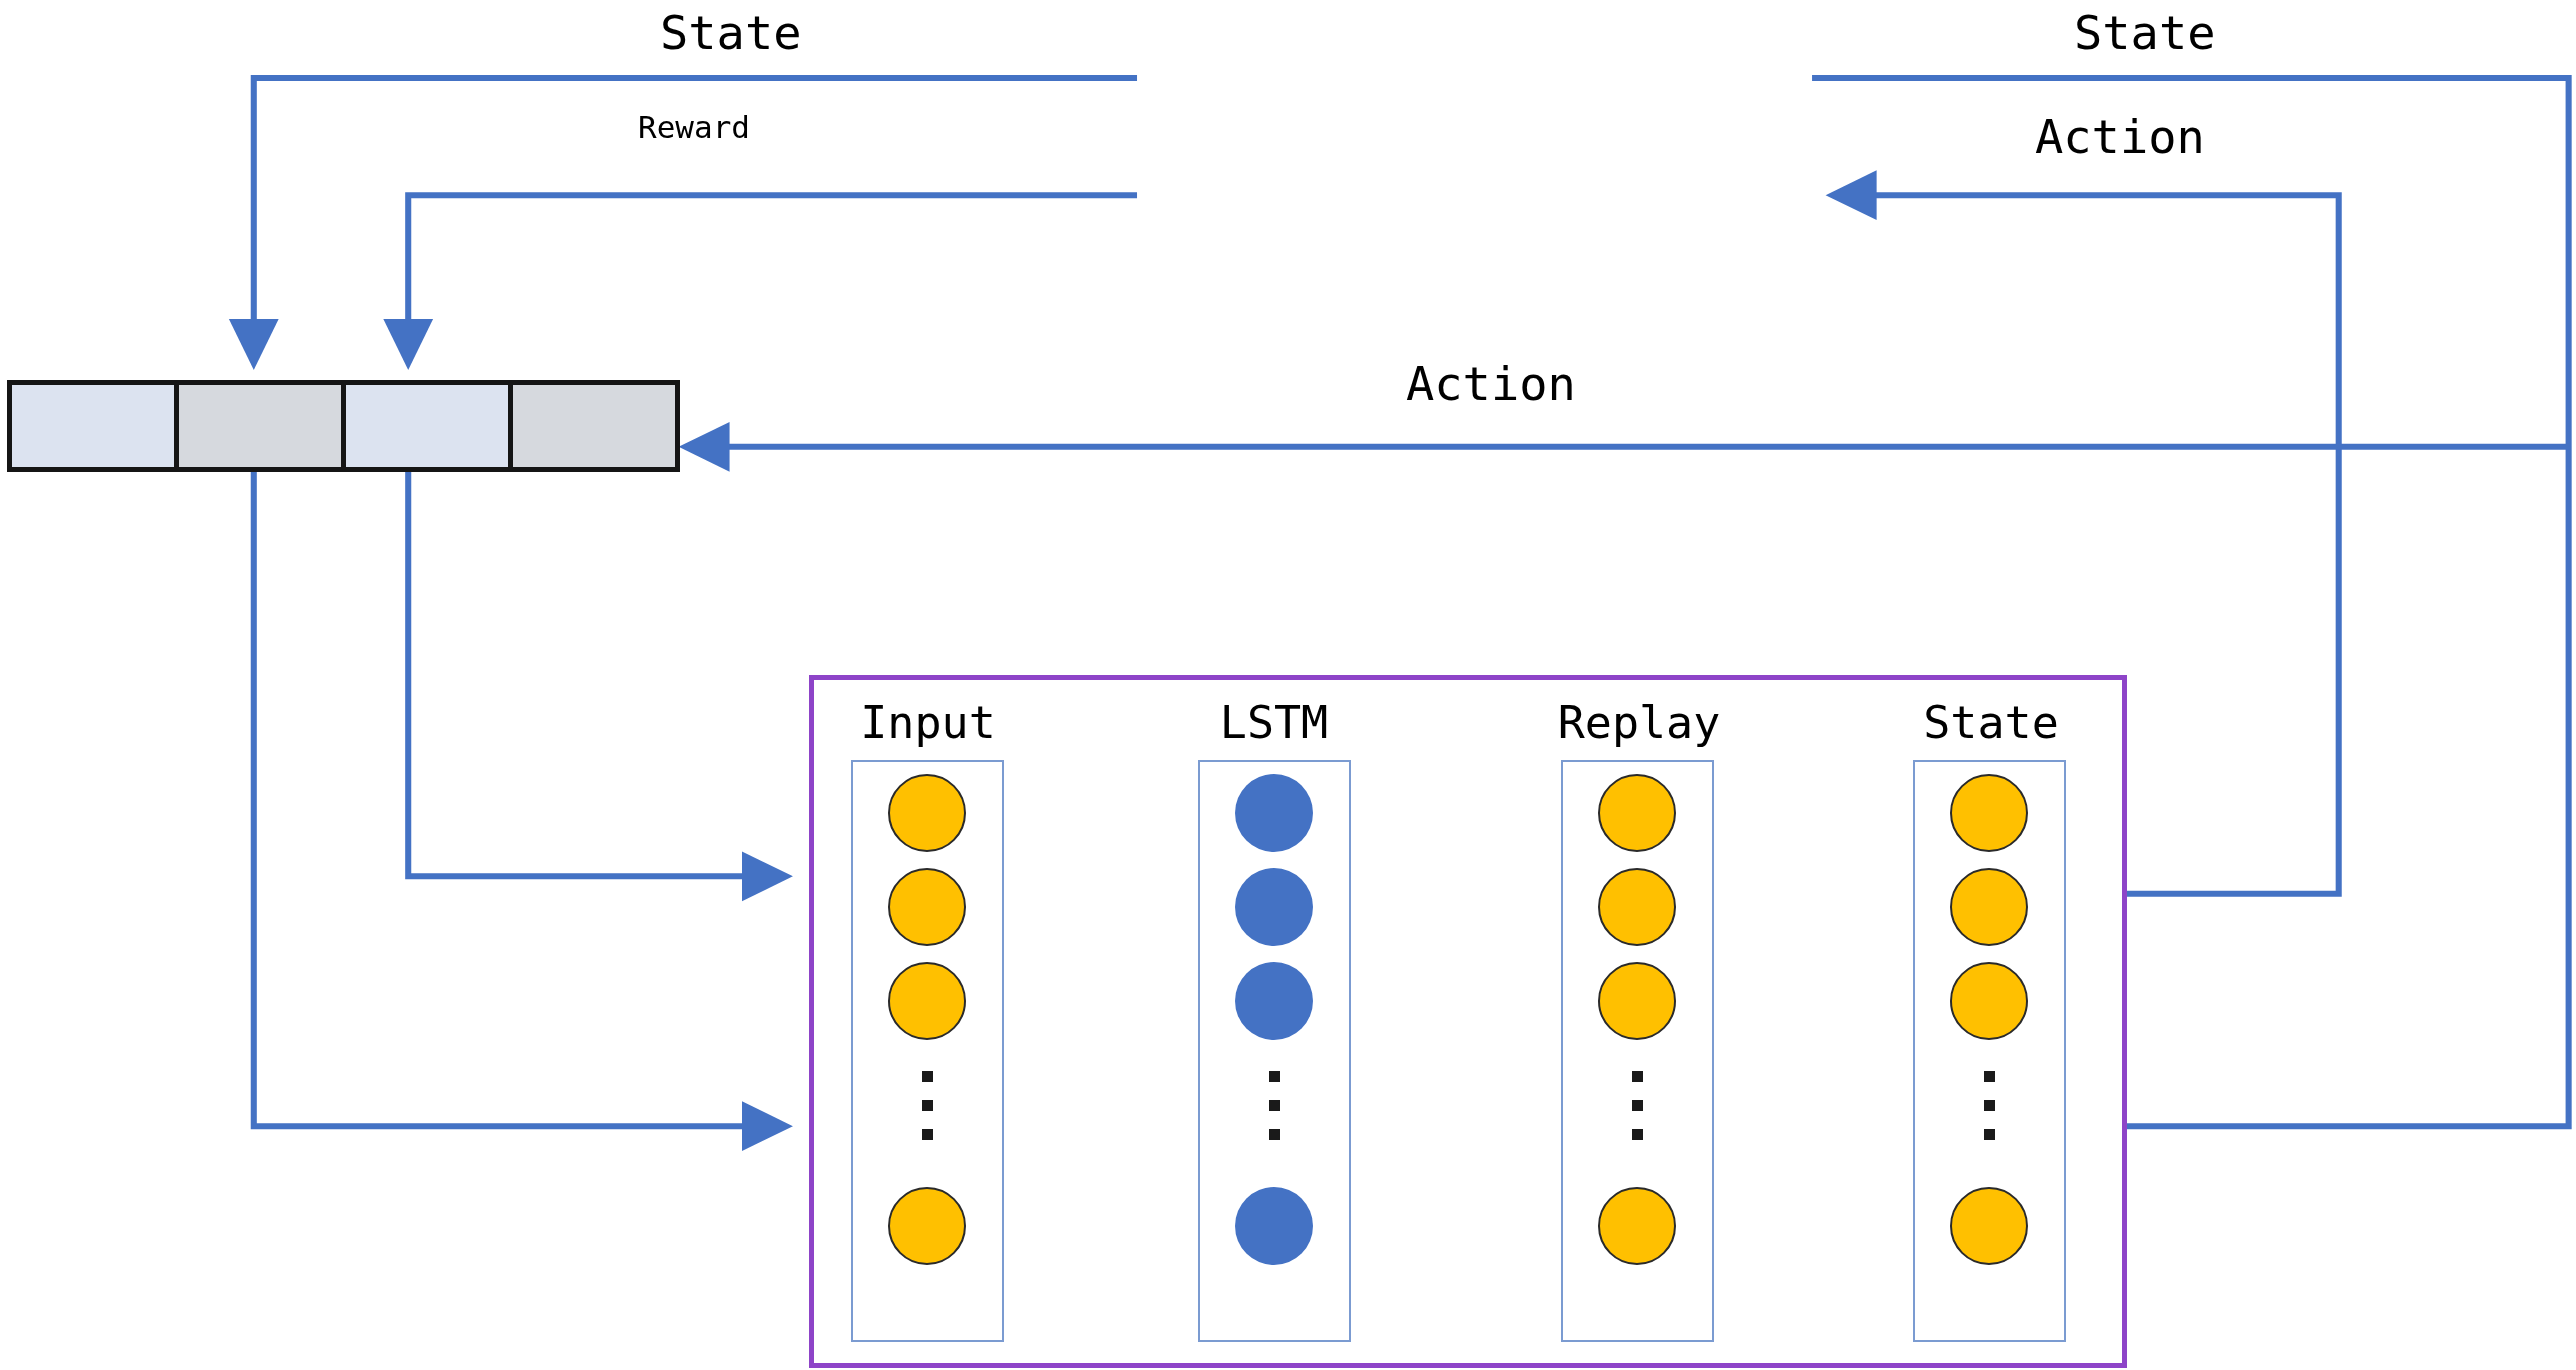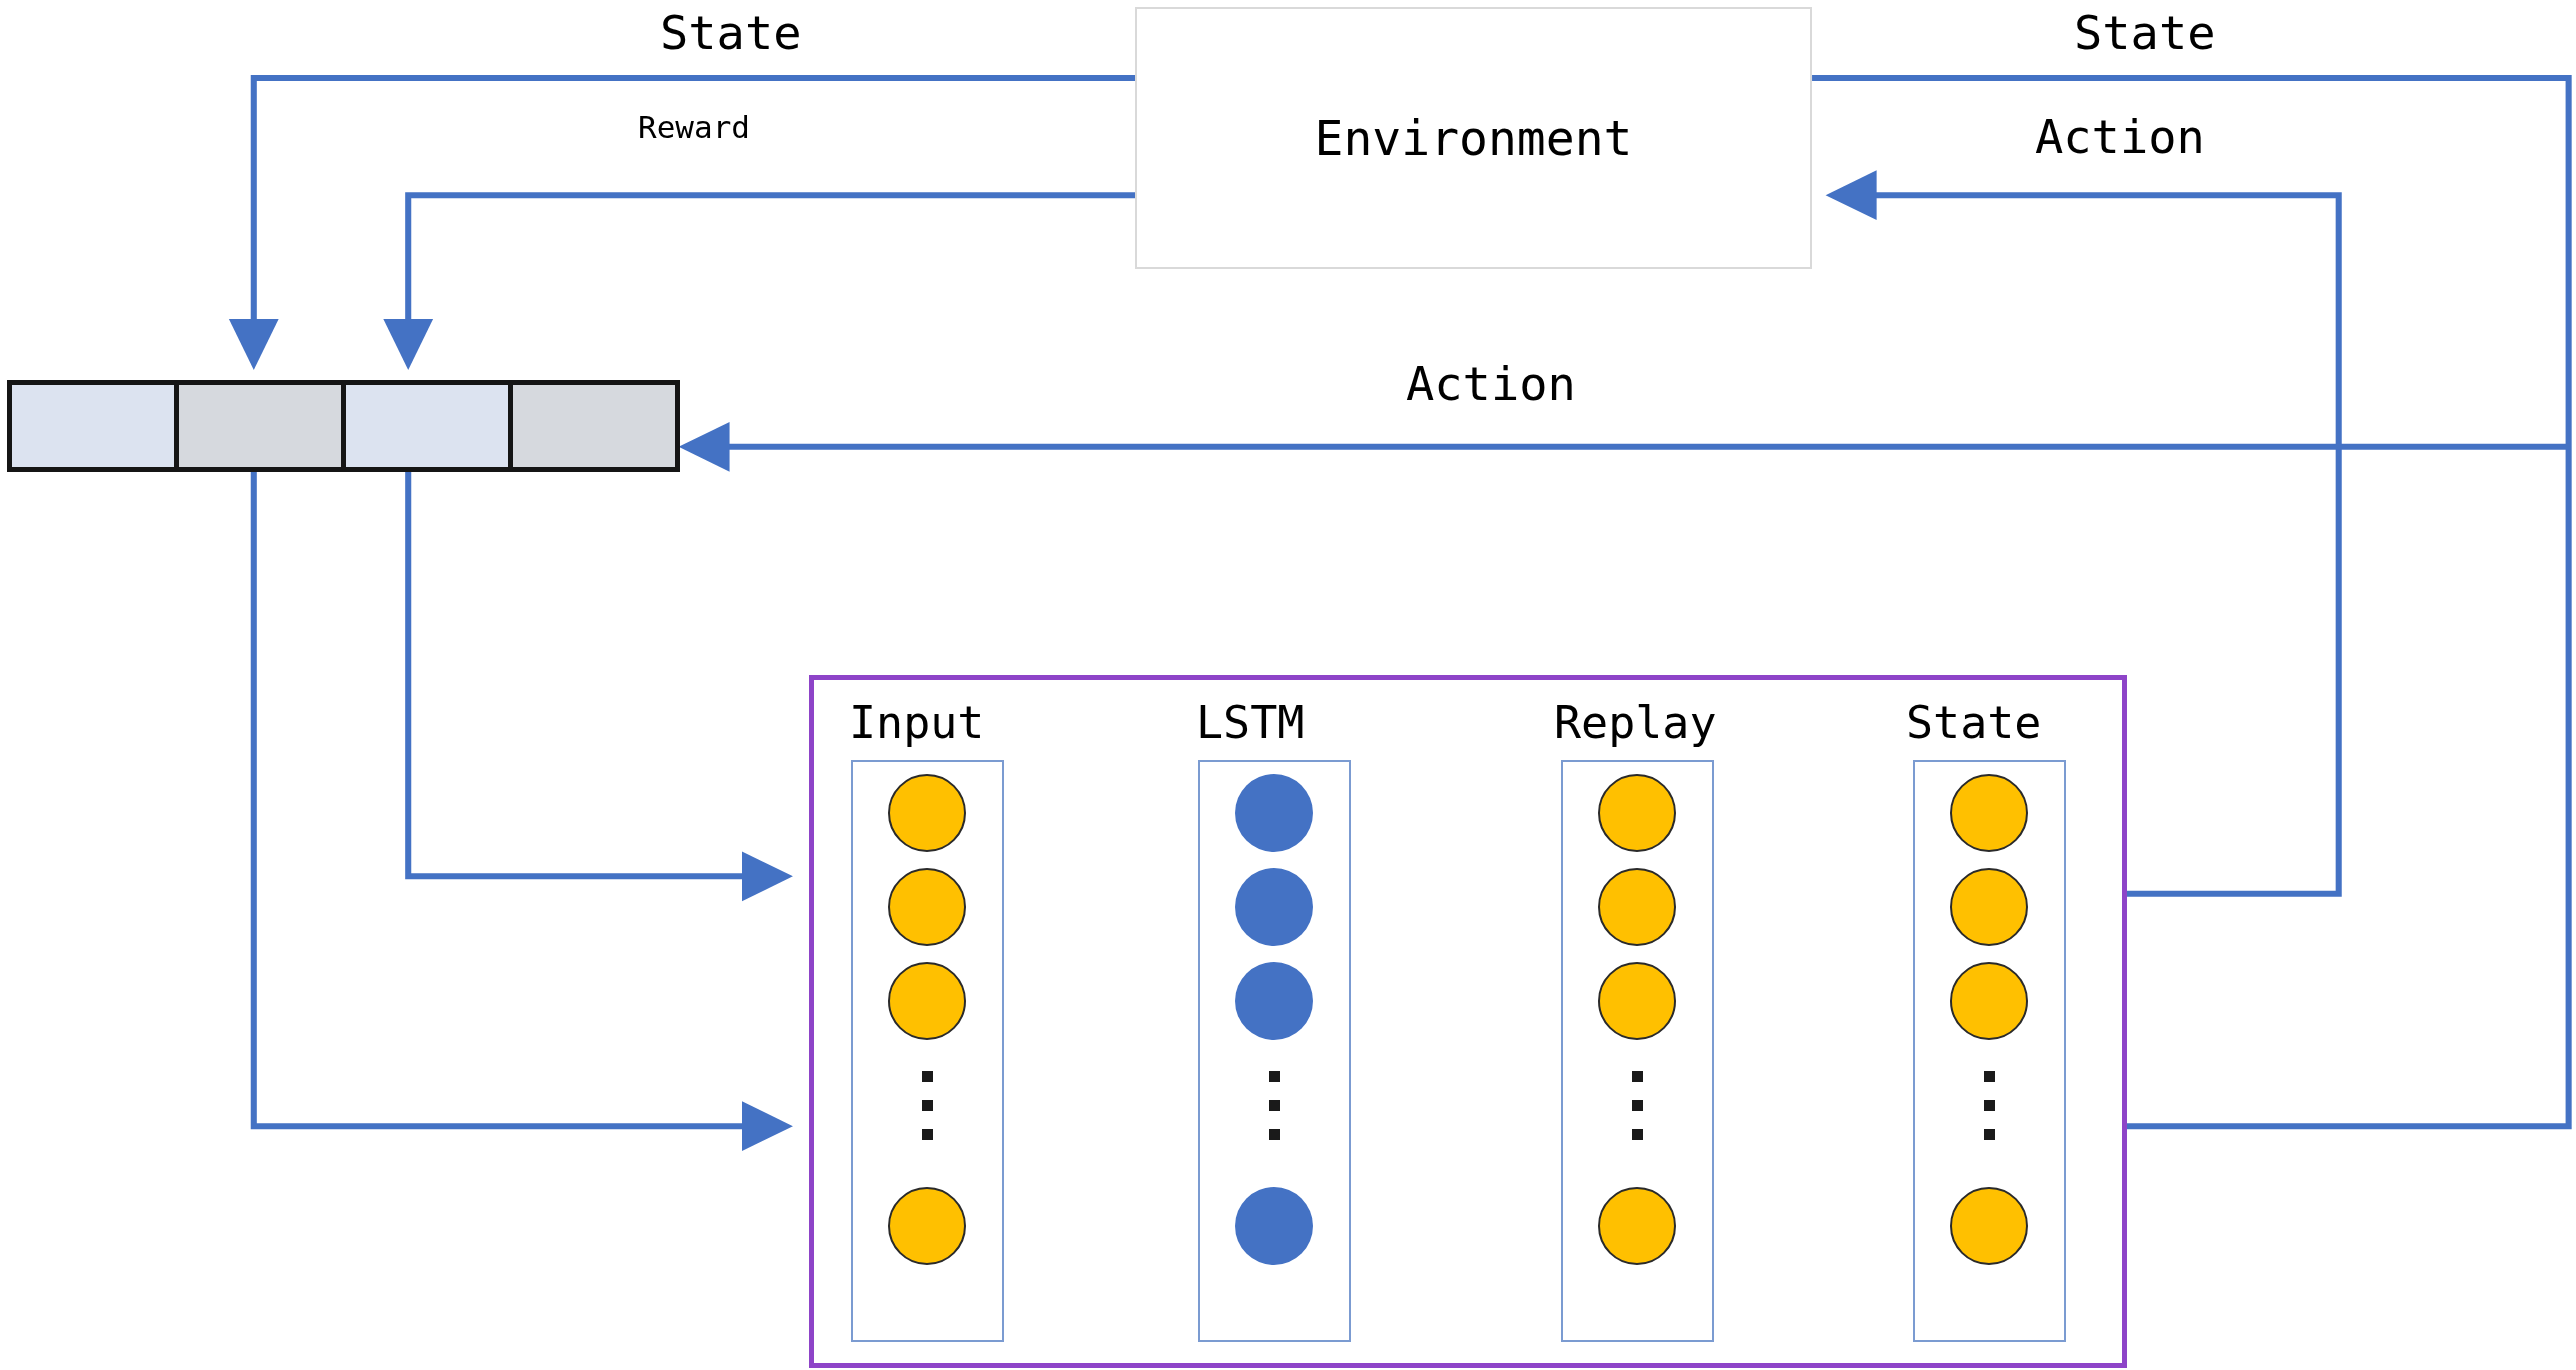--- a/index.html
+++ b/index.html
@@ -6,21 +6,21 @@
   body{font-family:"DejaVu Sans Mono","Liberation Mono",monospace;}
   #root{position:relative;width:2576px;height:1370px;background:#ffffff;overflow:hidden;}
   .lbl{position:absolute;color:#000000;font-family:"DejaVu Sans Mono","Liberation Mono",monospace;white-space:nowrap;}
   .envbox{position:absolute;border:2.6px solid #d9d9d9;background:#ffffff;box-sizing:border-box;}
   .envtxt{position:absolute;width:100%;text-align:center;top:50%;transform:translateY(-50%);font-size:48px;color:#000;}
   .rb{position:absolute;box-sizing:border-box;border:5.2px solid #151515;background:#ffffff;display:flex;}
   .rbcell{flex:1 1 0;box-sizing:border-box;border-right:5.2px solid #151515;}
   .rbcell:last-child{border-right:none;}
   .nnbox{position:absolute;box-sizing:border-box;border:5.2px solid #8e44c8;background:#ffffff;}
   .colbox{position:absolute;box-sizing:border-box;border:2.6px solid #7b9bd1;background:#ffffff;}
-  .collabel{position:absolute;font-size:45px;color:#000;}
+  .collabel{position:absolute;font-size:45px;color:#000;text-align:center;}
   .node{position:absolute;border-radius:50%;box-sizing:border-box;}
   .node.y{background:#FFC000;border:2.6px solid #2a2a2a;}
   .node.b{background:#4472C4;border:none;}
   .vdots{position:absolute;display:flex;flex-direction:column;align-items:center;justify-content:space-between;}
   .vdots i{display:block;width:11.3px;height:11.3px;background:#1a1a1a;}
   svg.overlay{position:absolute;left:0;top:0;width:2576px;height:1370px;pointer-events:none;}
 </style>
 </head>
 <body>
 
@@ -84,23 +84,20 @@
     <g stroke="#1a1a1a" stroke-width="3.2" fill="none">
       <path d="M1983,940  L2112,1110"></path>
       <path d="M1983,1060 L2112,1110"></path>
       <path d="M1983,1110 L2112,1110"></path>
       <path d="M1983,1220 L2112,1110"></path>
       <path d="M1983,1345 L2112,1110"></path>
       <ellipse cx="2112" cy="1110" rx="16" ry="28" fill="#111111" stroke="none"></ellipse>
     </g>
   </svg>
 
-  <div class="envbox" style="left:1135px;top:7px;width:677px;height:262px;">
-    <div class="envtxt">Environment</div>
-  </div>
 
   <div class="lbl" style="left:660px;top:5.2px;font-size:47px;">State</div>
   <div class="lbl" style="left:638px;top:109px;font-size:31px;">Reward</div>
   <div class="lbl" style="left:2074px;top:5.2px;font-size:47px;">State</div>
   <div class="lbl" style="left:2035px;top:109px;font-size:47px;">Action</div>
   <div class="lbl" style="left:1406px;top:356px;font-size:47px;">Action</div>
 
   <div class="rb" style="left:7px;top:380px;width:673px;height:92px;">
     <div class="rbcell" style="background:#DCE3F0;"></div>
     <div class="rbcell" style="background:#D6D9DE;"></div>

